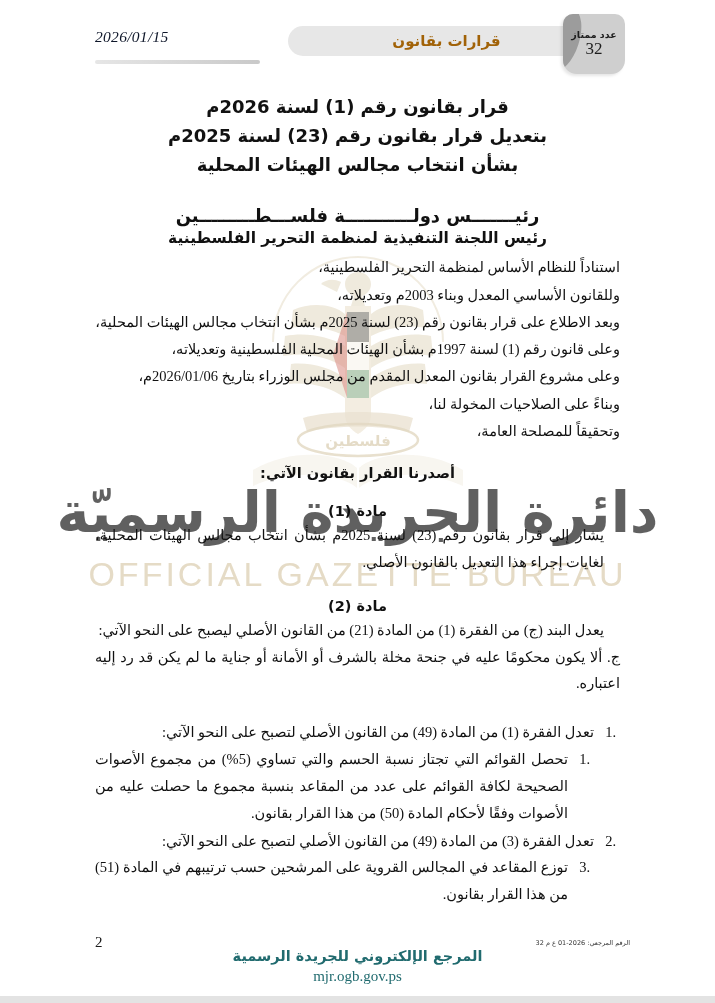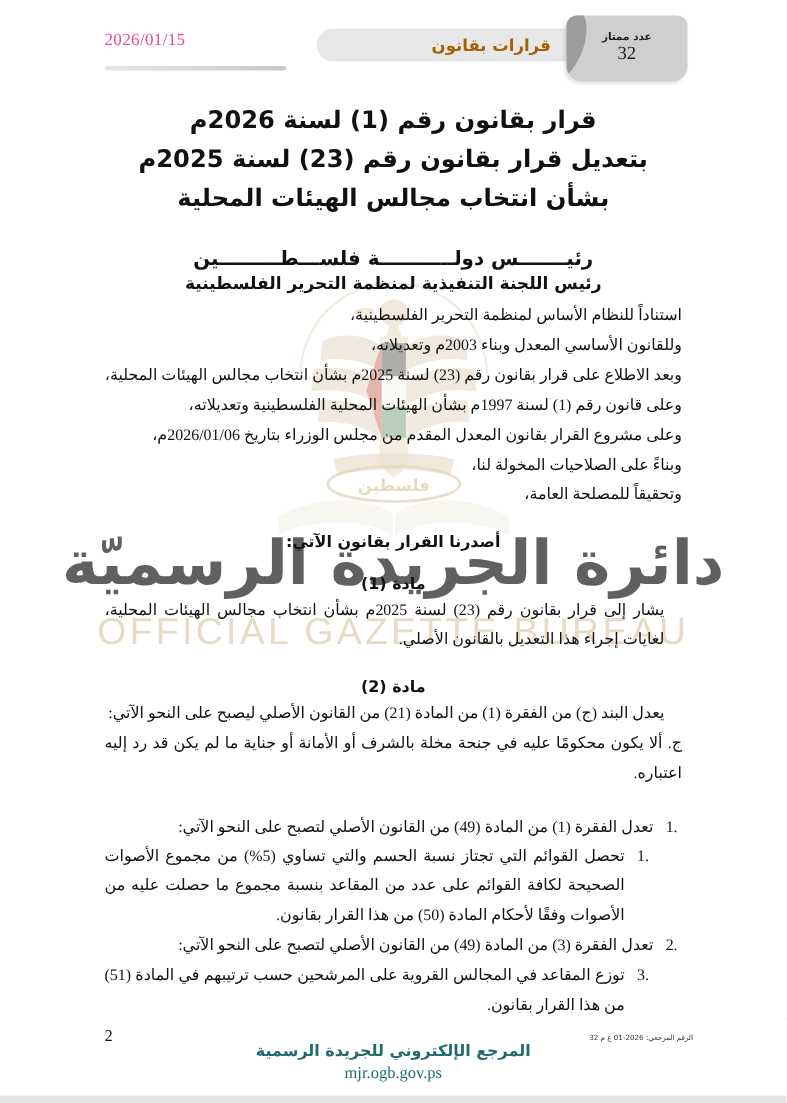--- a/index.html
+++ b/index.html
@@ -52,22 +52,23 @@
   .header{
     position:relative;z-index:3;
     height:78px;
     padding-top:22px;
     box-sizing:border-box;
   }
   .hdr-date{
     position:absolute;left:0;top:28px;
     direction:ltr;
     font-family:"Liberation Serif","DejaVu Serif",serif;
-    font-size:15.5px;color:#ec4899;
+    font-size:15.5px;color:#0f172a;
     letter-spacing:.3px;
+    font-style:italic;
   }
   .hdr-rule{
     position:absolute;left:0;top:60px;
     width:165px;height:4px;
     background:linear-gradient(to left,#c9c9c9,#e6e6e6);
     border-radius:2px;
   }
   .hdr-band{
     position:absolute;left:193px;right:55px;top:26px;
     height:30px;
@@ -82,21 +83,20 @@
     padding-left:40px;
   }
   .hdr-badge{
     position:absolute;right:-5px;top:14px;
     width:62px;height:60px;
     background:#cfcfcf;
     border-radius:10px 10px 14px 14px;
     box-shadow:-2px 2px 3px rgba(0,0,0,.10);
     z-index:4;
     overflow:hidden;
-    padding-left:48px;
   }
   .hdr-badge:before{
     content:"";position:absolute;left:-14px;top:-6px;
     width:30px;height:64px;
     background:#9c9c9c;
     border-radius:50%;
     transform:rotate(18deg);
   }
   .badge-txt{
     position:absolute;inset:0;
@@ -113,21 +113,21 @@
     font-size:17px;color:#1d1d1d;direction:ltr;
   }
 
   
   .content{position:relative;z-index:2;}
 
   .doc-title{
     text-align:center;
     font-family:"DejaVu Sans","Liberation Sans",sans-serif;
     font-weight:700;
-    font-size:22px;
+    font-size:18px;
     line-height:1.62;
     color:#111;
     margin-top:14px;
   }
   .doc-title div{white-space:nowrap;}
 
   .pres-block{margin-top:26px;text-align:center;}
   .pres-line1{
     font-family:"DejaVu Sans","Liberation Sans",sans-serif;
     font-weight:700;font-size:18px;color:#111;

